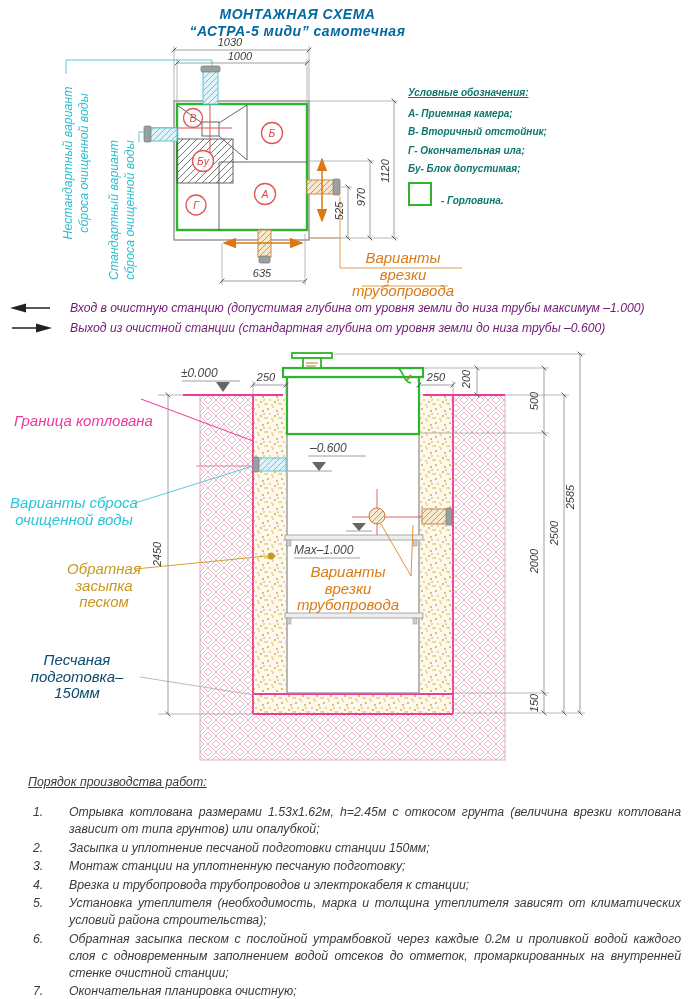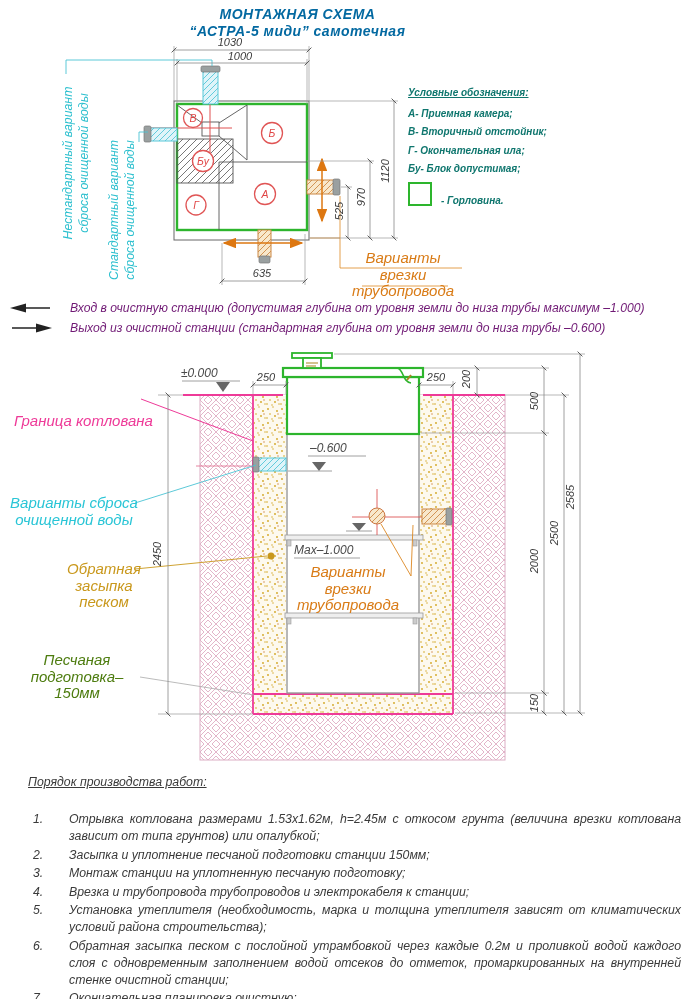--- a/index.html
+++ b/index.html
@@ -21,25 +21,25 @@
   
   .io-row{position:absolute;left:8px;display:flex;align-items:center;gap:16px;
     font-style:italic;font-size:12.2px;color:#701a75;white-space:nowrap;}
   
   .rot{position:absolute;transform:rotate(-90deg);transform-origin:0 0;
     font-style:italic;font-size:12.3px;line-height:16px;color:#2bbfce;text-align:center;}
   
   .slabel{position:absolute;font-style:italic;font-size:15px;line-height:16.5px;text-align:center;}
   .slabel span{display:block;}
   .magl{color:#ee3a98;} .cyanl{color:#29c5d6;} .olivel{color:#c9981c;margin-left:30px;}
-  .grayl{color:#4d7c0f;} .orangel{color:#d97b16;}
+  .grayl{color:#0c4a6e;} .orangel{color:#d97b16;}
   
   .worklist{position:absolute;left:28px;top:774px;width:653px;font-style:italic;
     color:#3a3a3a;font-size:12.3px;line-height:17px;}
-  .worklist .wtitle{text-decoration:underline;margin-bottom:20px;}
+  .worklist .wtitle{text-decoration:underline;margin-bottom:13px;}
   .worklist .wrow{display:flex;margin-bottom:1.5px;}
   .worklist .wnum{flex:0 0 36px;padding-left:5px;}
   .worklist .wtext{flex:1 1 auto;text-align:justify;}
 </style>
 </head>
 <body>
 
 <div class="title-block">
   <div>МОНТАЖНАЯ СХЕМА</div>
   <div>“АСТРА-5 миди” самотечная</div>

